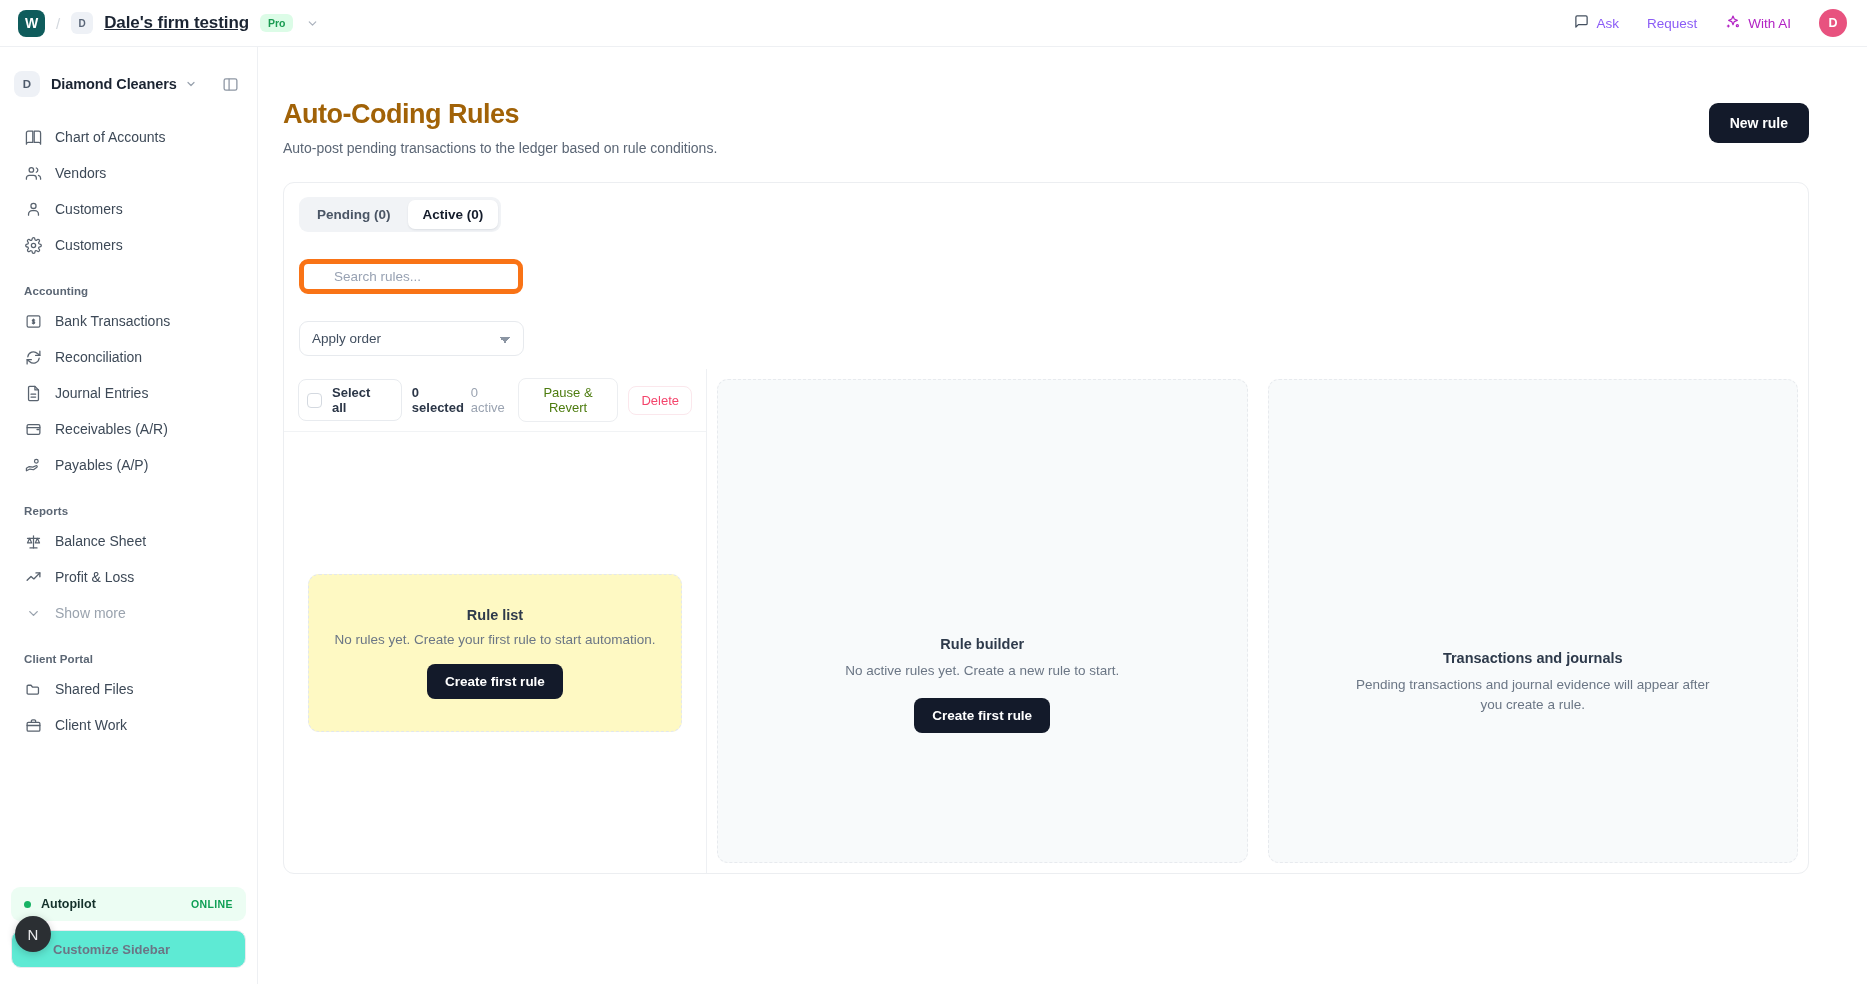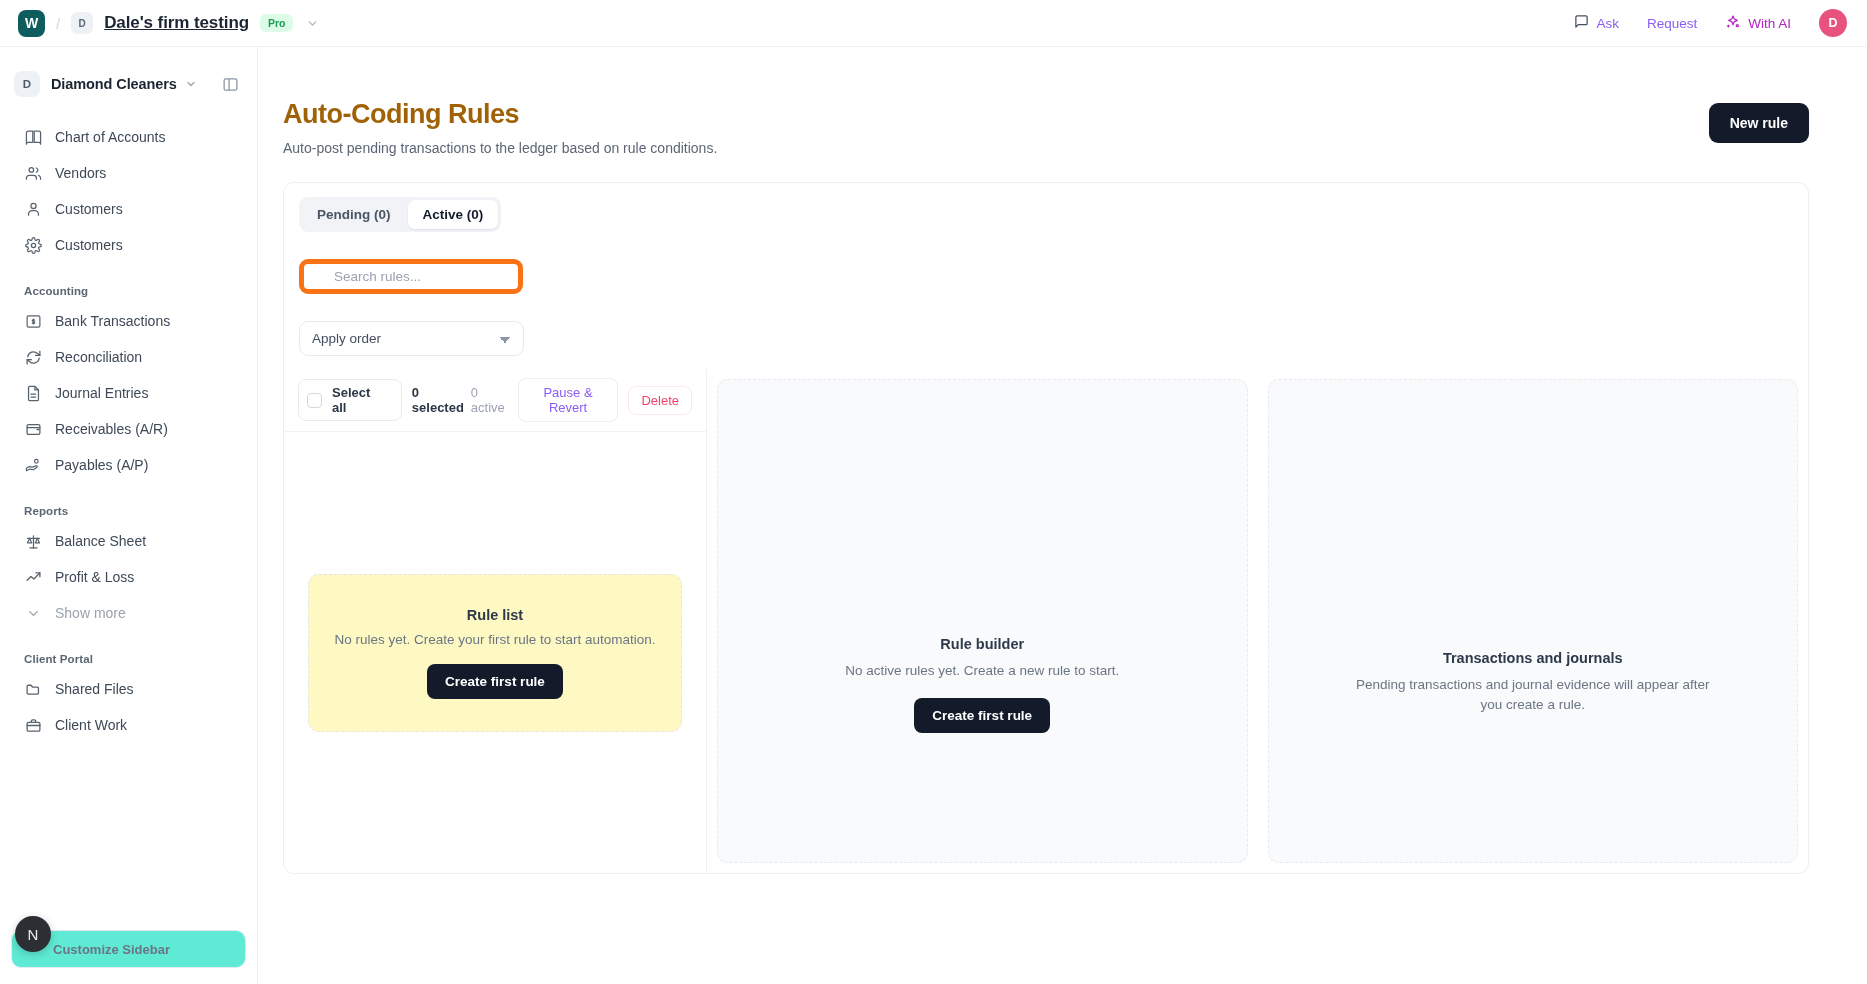--- a/index.html
+++ b/index.html
@@ -178,21 +178,21 @@
     display: flex; align-items: center; gap: 10px;
     border: 1px solid #e8ebef; border-radius: 8px;
     padding: 5px 27px 5px 8px;
   }
   .cbox { width: 15px; height: 15px; border: 1px solid #d4d9e0; border-radius: 4px; background: #fff; flex: none; }
   .selectall .label { font-size: 13px; font-weight: bold; color: #2b3647; }
   .count-bold { font-size: 13px; font-weight: bold; color: #2b3647; }
   .count-muted { font-size: 13px; color: #9aa3b1; margin-left: -3px; }
   .btn-ghost {
     border: 1px solid #eceef1; border-radius: 8px;
-    background: #fff; font-size: 13px; color: #8b5cf6;
+    background: #fff; font-size: 13px; color: #4d7c0f;
     padding: 6px 12px;
   }
   .btn-danger {
     border: 1px solid #fbe7ec; border-radius: 8px;
     background: #fff; font-size: 13px; color: #f4446b;
     padding: 6px 12px;
   }
   .pane-left-body { flex: 1; display: flex; align-items: center; justify-content: center; padding: 0 24px 0 24px; }
 
   .empty-card {
@@ -420,20 +420,25 @@
               <rect x="3" y="7.5" width="18" height="12.5" rx="1.8"></rect>
               <path d="M9 7.5V5.8A1.8 1.8 0 0 1 10.8 4h2.4A1.8 1.8 0 0 1 15 5.8v1.7"></path>
               <path d="M3 12h18"></path>
             </svg>
         </span>
         <span>Client Work</span>
       </div>
     </div>
 
     <div class="sb-bottom">
+      <div class="autopilot">
+        <span class="dot"></span>
+        <span class="ap-title">Autopilot</span>
+        <span class="ap-status">ONLINE</span>
+      </div>
       <div class="customize">
         <span class="ico">
           <svg width="16" height="16" viewBox="0 0 24 24" fill="none" stroke="#9aa3ae" stroke-width="1.8" stroke-linecap="round" stroke-linejoin="round">
               <line x1="4" y1="8" x2="20" y2="8"></line>
               <circle cx="10" cy="8" r="2.2"></circle>
               <line x1="4" y1="16" x2="20" y2="16"></line>
               <circle cx="15" cy="16" r="2.2"></circle>
             </svg>
         </span>
         <span class="label">Customize Sidebar</span>

